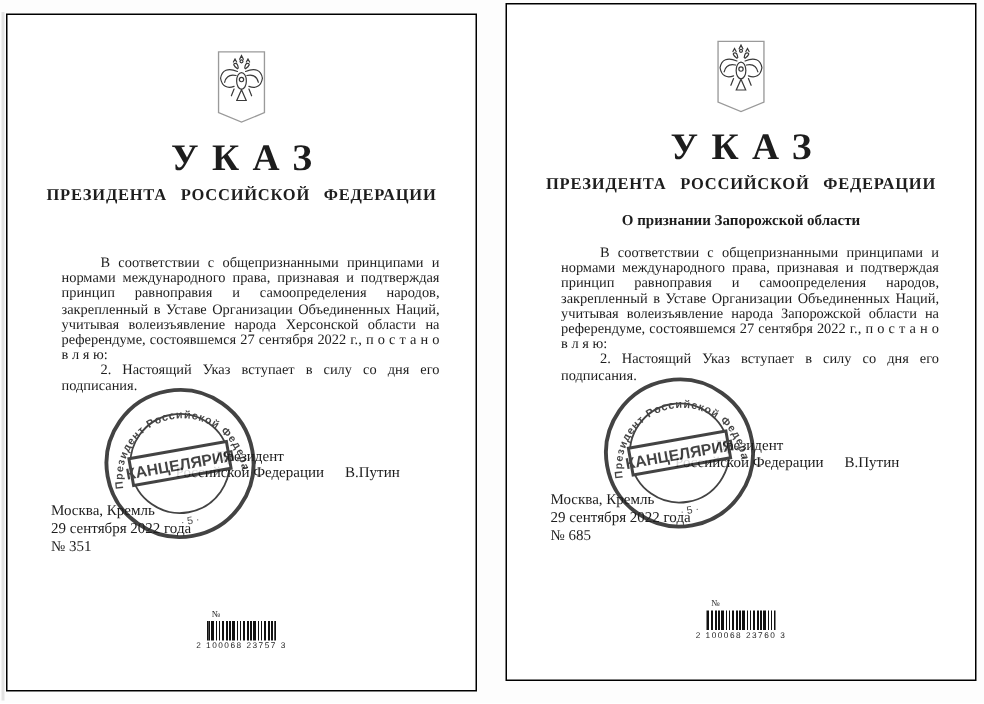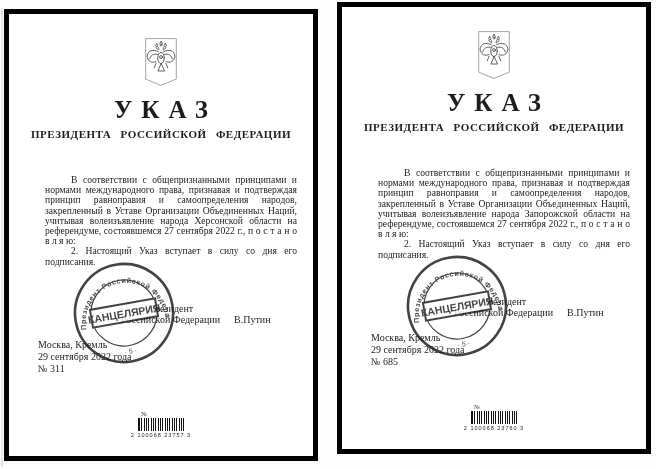--- a/index.html
+++ b/index.html
@@ -1,19 +1,19 @@
 <!DOCTYPE html>
 <html><head>
 <meta charset="utf-8">
 <style>
   html,body{margin:0;padding:0;background:#ffffff;}
   .canvas{position:relative;width:656px;height:469px;background:#fdfdfd;overflow:hidden;
           font-family:"Liberation Serif","DejaVu Serif",serif;color:#1d1d1d;}
   .canvas::before{content:"";position:absolute;left:1px;top:8px;bottom:2px;width:2px;background:#e3e3e3;}
-  .page{position:absolute;width:314px;height:452px;background:#ffffff;border:5px solid #000000;
+  .page{position:absolute;width:314px;height:452px;background:#ffffff;border:1px solid #000000;
         box-sizing:border-box;}
   .page-left{left:4px;top:9px;}
   .page-right{left:337px;top:2px;}
   .page *{position:absolute;}
   .emblem{top:22px;left:50%;transform:translateX(-50%);width:36px;height:52px;}
   .emblem *{position:static;}
   .ukaz{top:82px;left:0;right:0;text-align:center;font-size:25px;font-weight:bold;
         letter-spacing:9px;text-indent:9px;}
   .subheading{top:114px;left:0;right:0;text-align:center;font-size:11px;font-weight:bold;
         letter-spacing:.5px;word-spacing:6px;white-space:nowrap;}
@@ -90,21 +90,21 @@
         <textPath href="#arc0">Президент Российской Федерации</textPath>
       </text>
       <rect x="19" y="43" width="66" height="18" fill="#ffffff" stroke="#1b1b1b" stroke-width="2"></rect>
       <text x="52" y="56.5" text-anchor="middle" font-size="10.5" font-weight="bold" fill="#1b1b1b" font-family="Liberation Sans, sans-serif">КАНЦЕЛЯРИЯ</text>
       <text x="52" y="93" text-anchor="middle" font-size="7" fill="#1b1b1b" font-family="Liberation Sans, sans-serif">· 5 ·</text>
     </svg>
 
     <div class="meta">
       <div>Москва, Кремль</div>
       <div>29 сентября 2022 года</div>
-      <div>№ 311</div>
+      <div>№ 351</div>
     </div>
 
     <div class="barcode-block">
       <div class="barcode-mark">№</div>
       <div class="bars"></div>
       <div class="barcode-digits">2 100068 23757 3</div>
     </div>
   </div>
 
   <div class="page page-right">
@@ -124,20 +124,21 @@
         <path d="M24,18.5 C28.5,17.5 31.5,19.5 32.5,23.5"></path>
         <ellipse cx="20" cy="22.5" rx="3.6" ry="6.2"></ellipse>
         <circle cx="20" cy="21.5" r="1.6"></circle>
         <path d="M20,29 L16.5,37 H23.5 Z"></path>
         <path d="M14.5,28.5 L12.5,33.5 M25.5,28.5 L27.5,33.5"></path>
       </g>
     </svg>
 
     <div class="ukaz">УКАЗ</div>
     <div class="subheading">ПРЕЗИДЕНТА РОССИЙСКОЙ ФЕДЕРАЦИИ</div>
+    <div class="doc-title">О признании Запорожской области</div>
 
     <div class="body-text">
       <p>В соответствии с общепризнанными принципами и нормами международного права, признавая и подтверждая принцип равноправия и самоопределения народов, закрепленный в Уставе Организации Объединенных Наций, учитывая волеизъявление народа Запорожской области на референдуме, состоявшемся 27 сентября 2022 г., п о с т а н о в л я ю:</p>
       <p>2. Настоящий Указ вступает в силу со дня его подписания.</p>
     </div>
 
     <div class="signature">
       <div class="sig-col">
         <div>Президент</div>
         <div>Российской Федерации</div>

